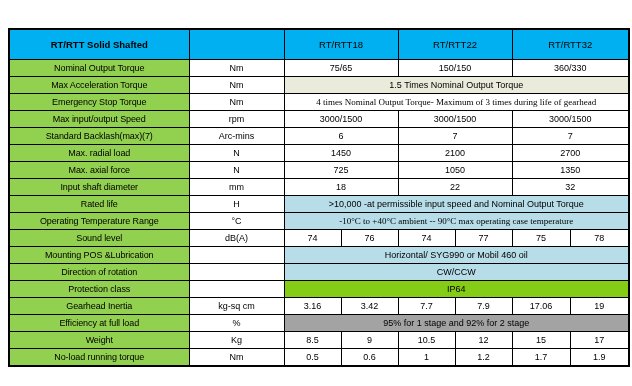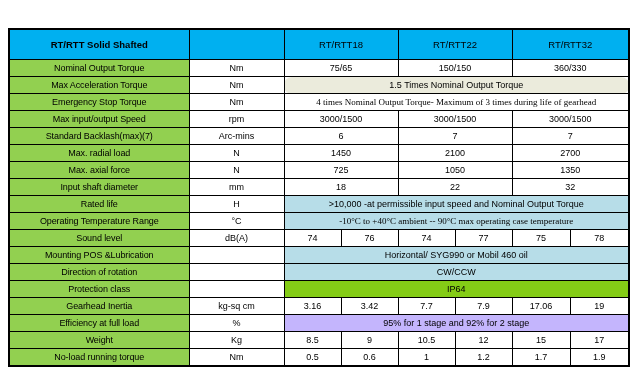--- a/index.html
+++ b/index.html
@@ -59,24 +59,24 @@
     letter-spacing: -0.1px;
   }
   td.unit {
     background: #ffffff;
     font-size: 9px;
   }
   td.val {
     background: #ffffff;
   }
   
-  td.cream   { background: #ebebdc; border-radius: 8px; }
+  td.cream   { background: #ebebdc; }
   td.lblue   { background: #b7dde8; }
   td.pink    { background: #84cc16; }
-  td.peach   { background: #c4b5fd; margin-top: 36px; }
+  td.peach   { background: #a3a3a3; margin-top: 36px; }
   td.plain   { background: #ffffff; }
   td.lefttext {
     text-align: left;
     padding-left: 2px;
     margin-left: 24px;
   }
   td.clip {
     text-align: left;
     padding-left: 0;
     font-family: Liberation Serif, serif;

